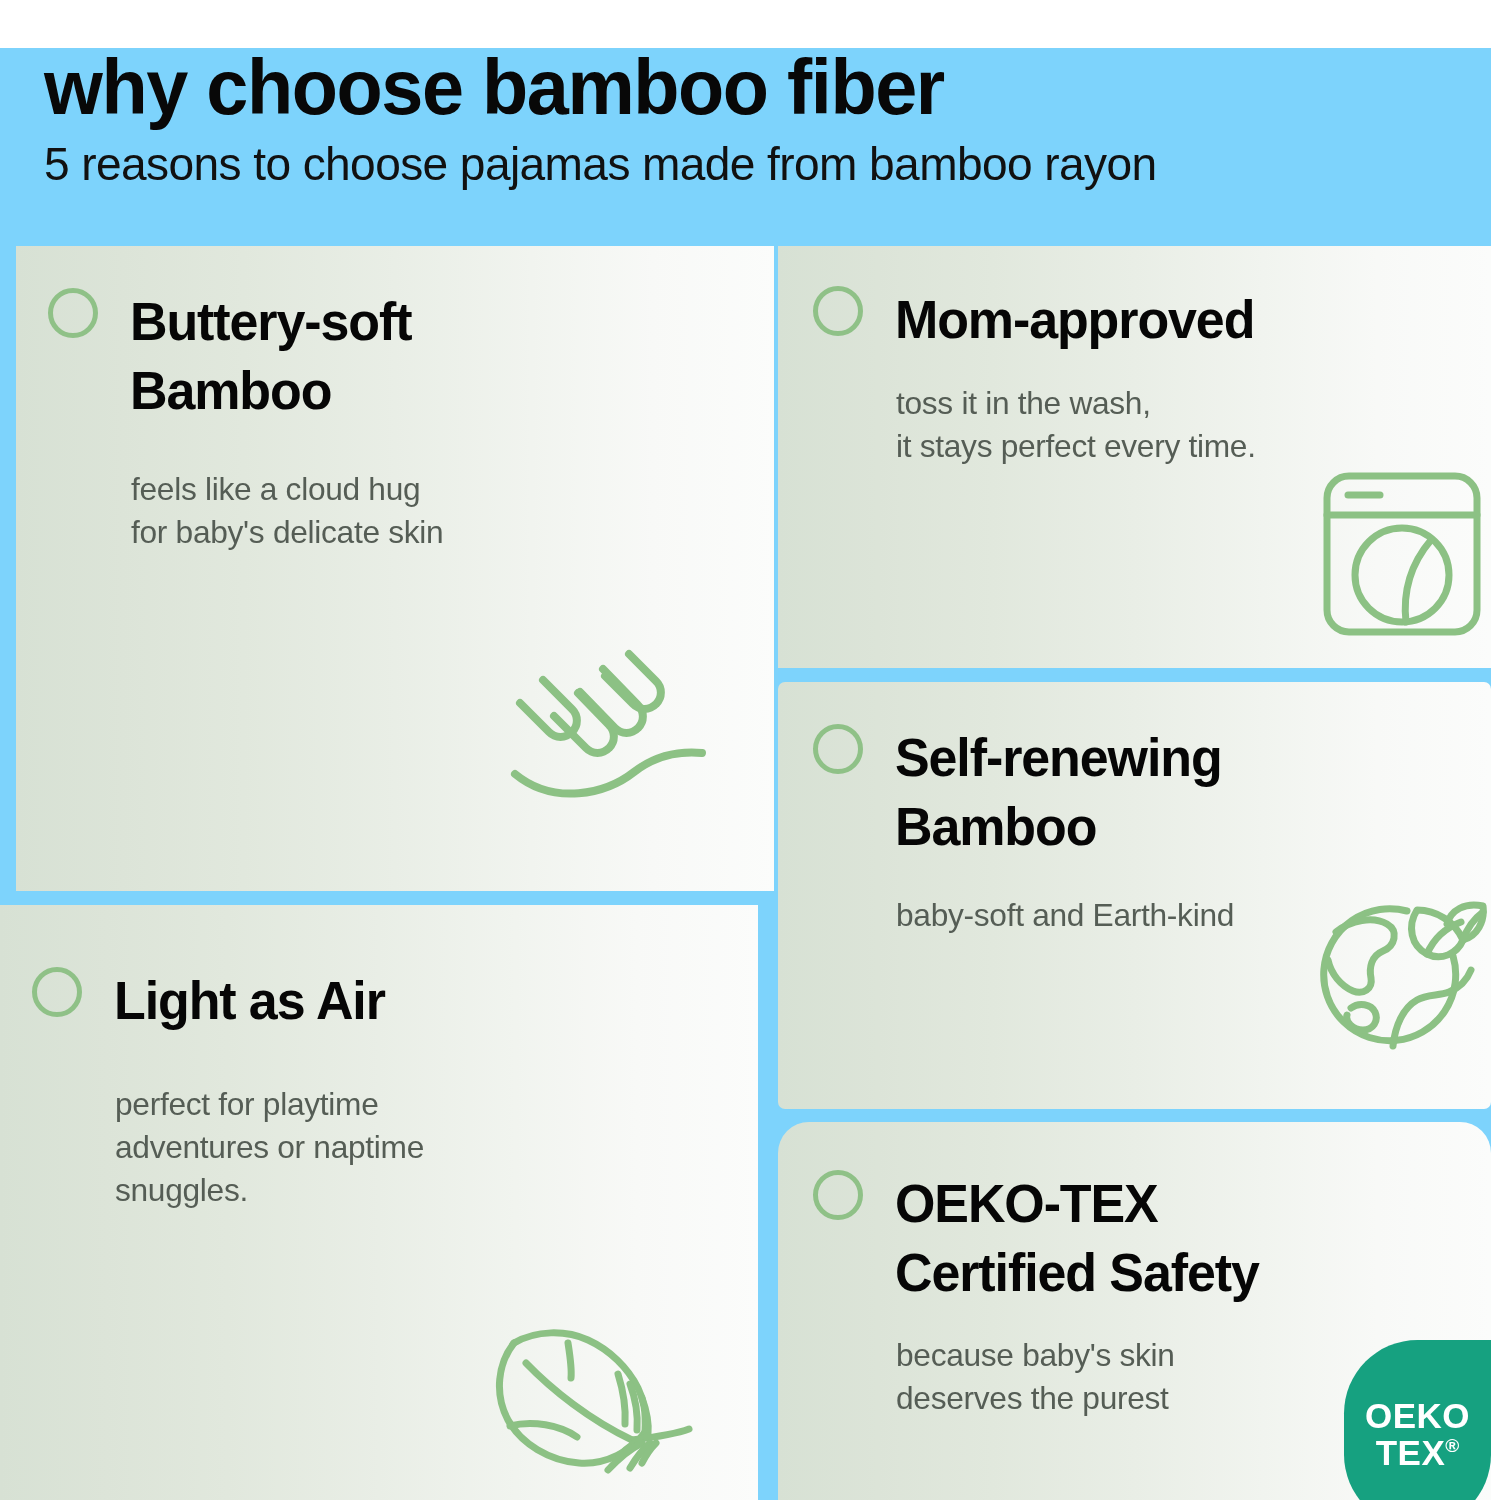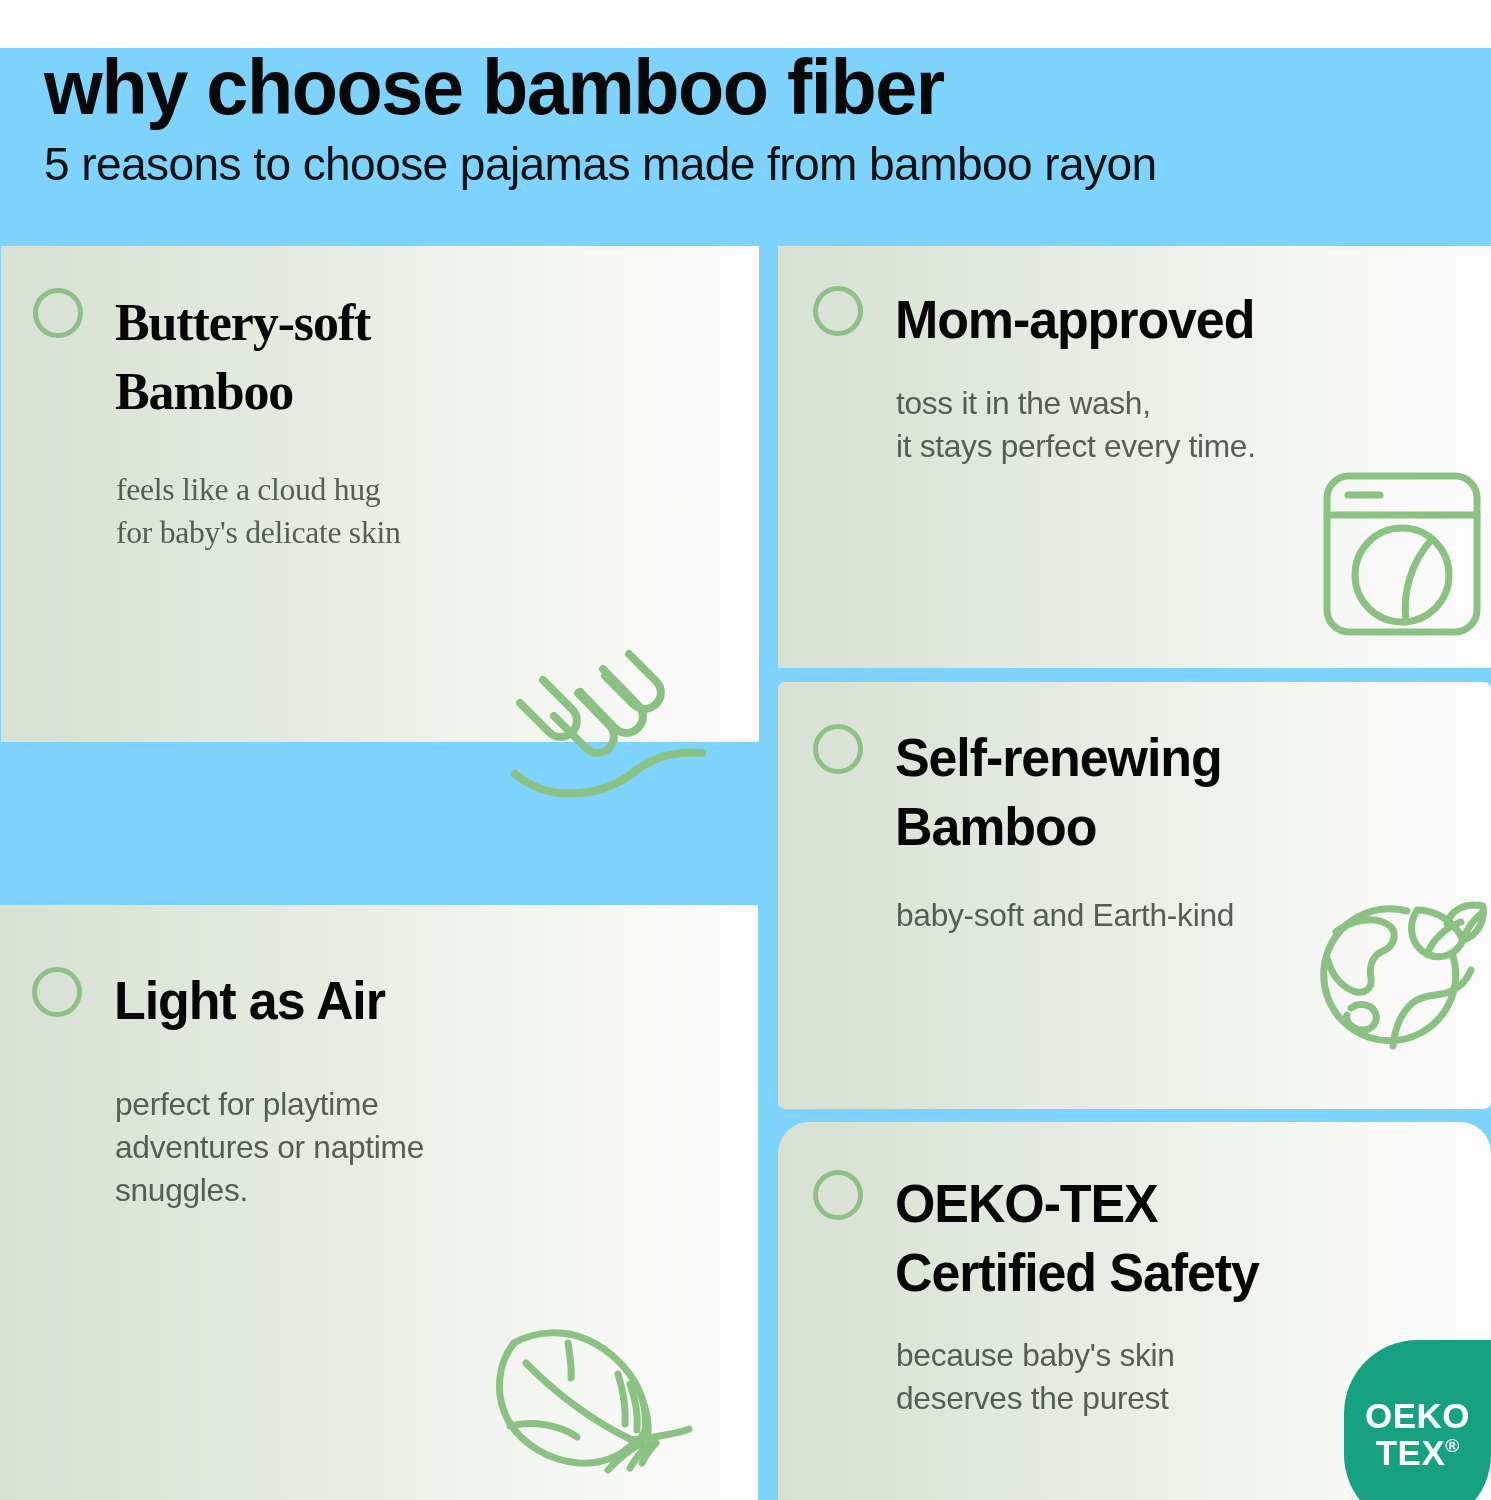--- a/index.html
+++ b/index.html
@@ -28,21 +28,21 @@
 
   
   .card {
     position:absolute;
     background:linear-gradient(90deg,
       #d7e1d4 0%, #dce4d8 14%, #e1e8dd 30%,
       #e9eee6 50%, #f1f4ef 68%, #f8f9f7 84%, #fbfcfb 100%);
     overflow:hidden;
   }
   
-  #card-soft   { left:1px;   top:198px;  width:758px; height:496px;font-family:Liberation Serif, serif; }
+  #card-soft   { left:16px;   top:198px;  width:758px; height:645px; }
   #card-light  { left:0;   top:857px;  width:758px; height:643px; }
   
   #card-mom    { left:778px; top:198px;  width:713px; height:422px;padding-left:48px; }
   #card-self   { left:778px; top:634px;  width:713px; height:427px;border-radius:7px; }
   #card-oeko   { left:778px; top:1074px; width:713px; height:426px;border-radius:31px; }
 
   
   .bullet-row { position:absolute; display:flex; align-items:flex-start; }
   .ring {
     flex:0 0 auto; width:50px; height:50px; border-radius:50%;

